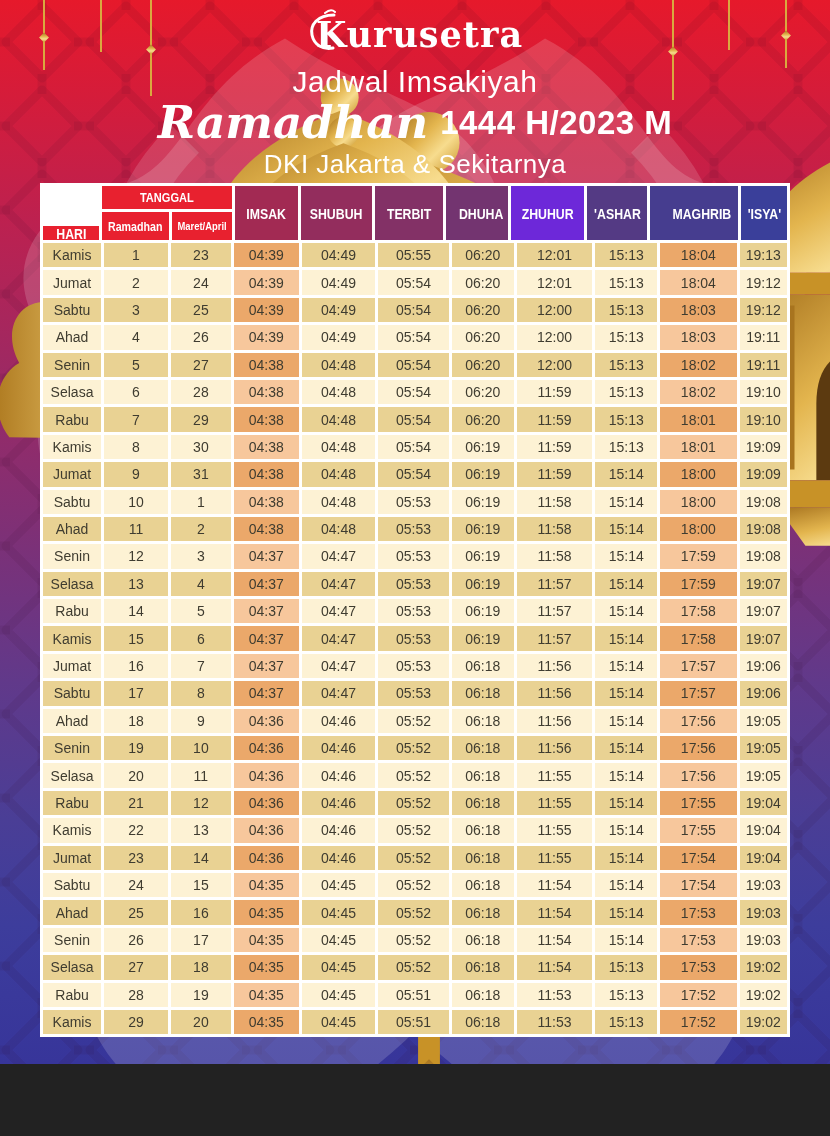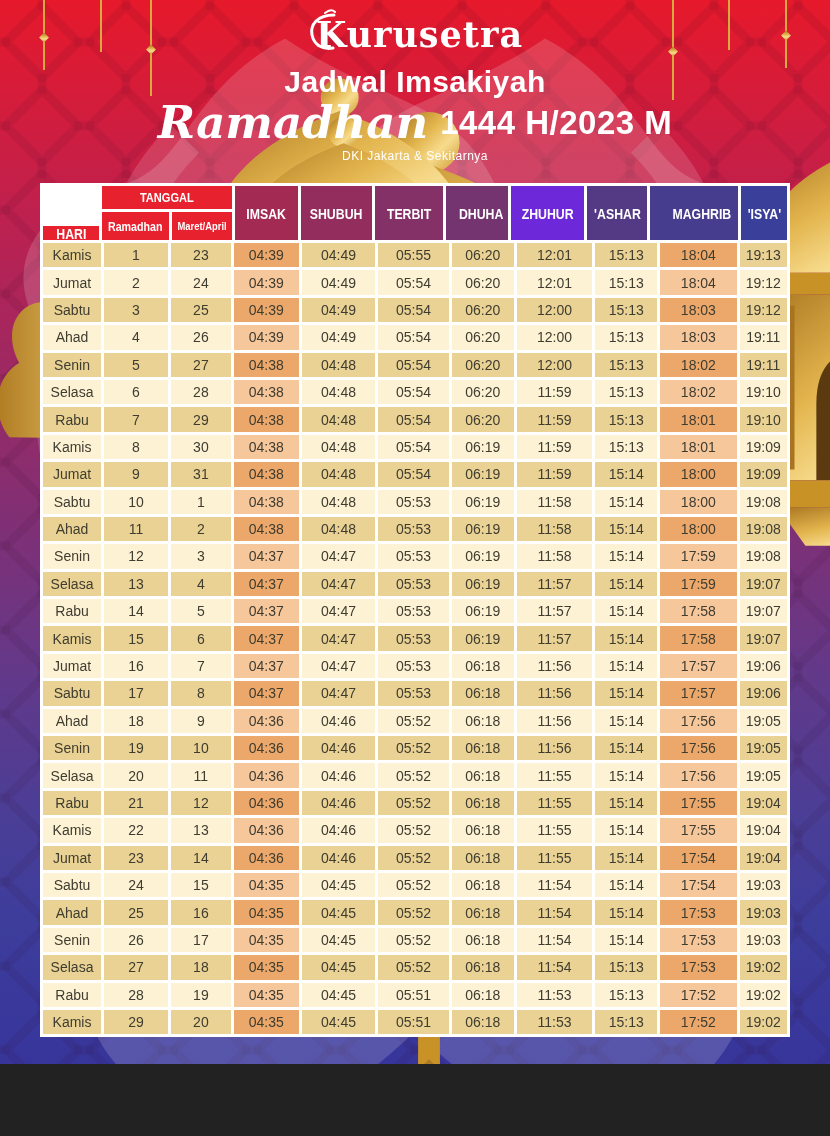--- a/index.html
+++ b/index.html
@@ -9,25 +9,25 @@
     background:linear-gradient(180deg,
       #e6192b 0%, #d51c3a 9%, #bc2150 21%, #9d2963 35%,
       #7e3076 50%, #61398a 64%, #4a3e96 77%, #3d3d9c 87%, #37359a 100%);
   }
   .decor{position:absolute;left:0;top:0;pointer-events:none;}
   
   .masthead{position:absolute;left:0;top:0;width:830px;text-align:center;color:#fff;z-index:3;}
   .logo{margin-top:13px;font-family:"DejaVu Serif",serif;font-weight:bold;
         font-size:35px;letter-spacing:1px;display:inline-flex;align-items:center;justify-content:center;}
   .logo svg{margin-right:-21px;margin-top:-6px;}
-  .title{margin:6px 0 0 0;font-size:30px;font-weight:bold;letter-spacing:.5px;}
+  .title{margin:6px 0 0 0;font-size:30px;font-weight:normal;letter-spacing:.5px;}
   .subline{margin-top:1px;display:flex;align-items:center;justify-content:center;gap:12px;}
   .script{font-family:"DejaVu Serif",serif;font-style:italic;font-weight:bold;font-size:45px;line-height:1;}
   .yeartxt{font-size:33px;font-weight:bold;letter-spacing:.5px;}
-  .loc{margin-top:4px;font-size:12px;letter-spacing:.5px;}
+  .loc{margin-top:4px;font-size:26px;letter-spacing:.5px;}
   
   .table-wrap{
     --cols:60fr 66fr 62fr 67fr 76fr 73fr 64fr 78fr 64fr 79fr 49fr;
     position:absolute;left:40px;top:183px;width:750px;box-sizing:border-box;
     background:#fff;padding:3px;z-index:4;
   }
   .thead{display:grid;grid-template-columns:var(--cols);grid-template-rows:23px 28px;gap:3px;}
   .th{display:flex;align-items:center;justify-content:center;color:#fff;font-weight:bold;}
   .cx{display:inline-block;transform:scaleX(.82);white-space:nowrap;}
   .th{font-size:15px;}

